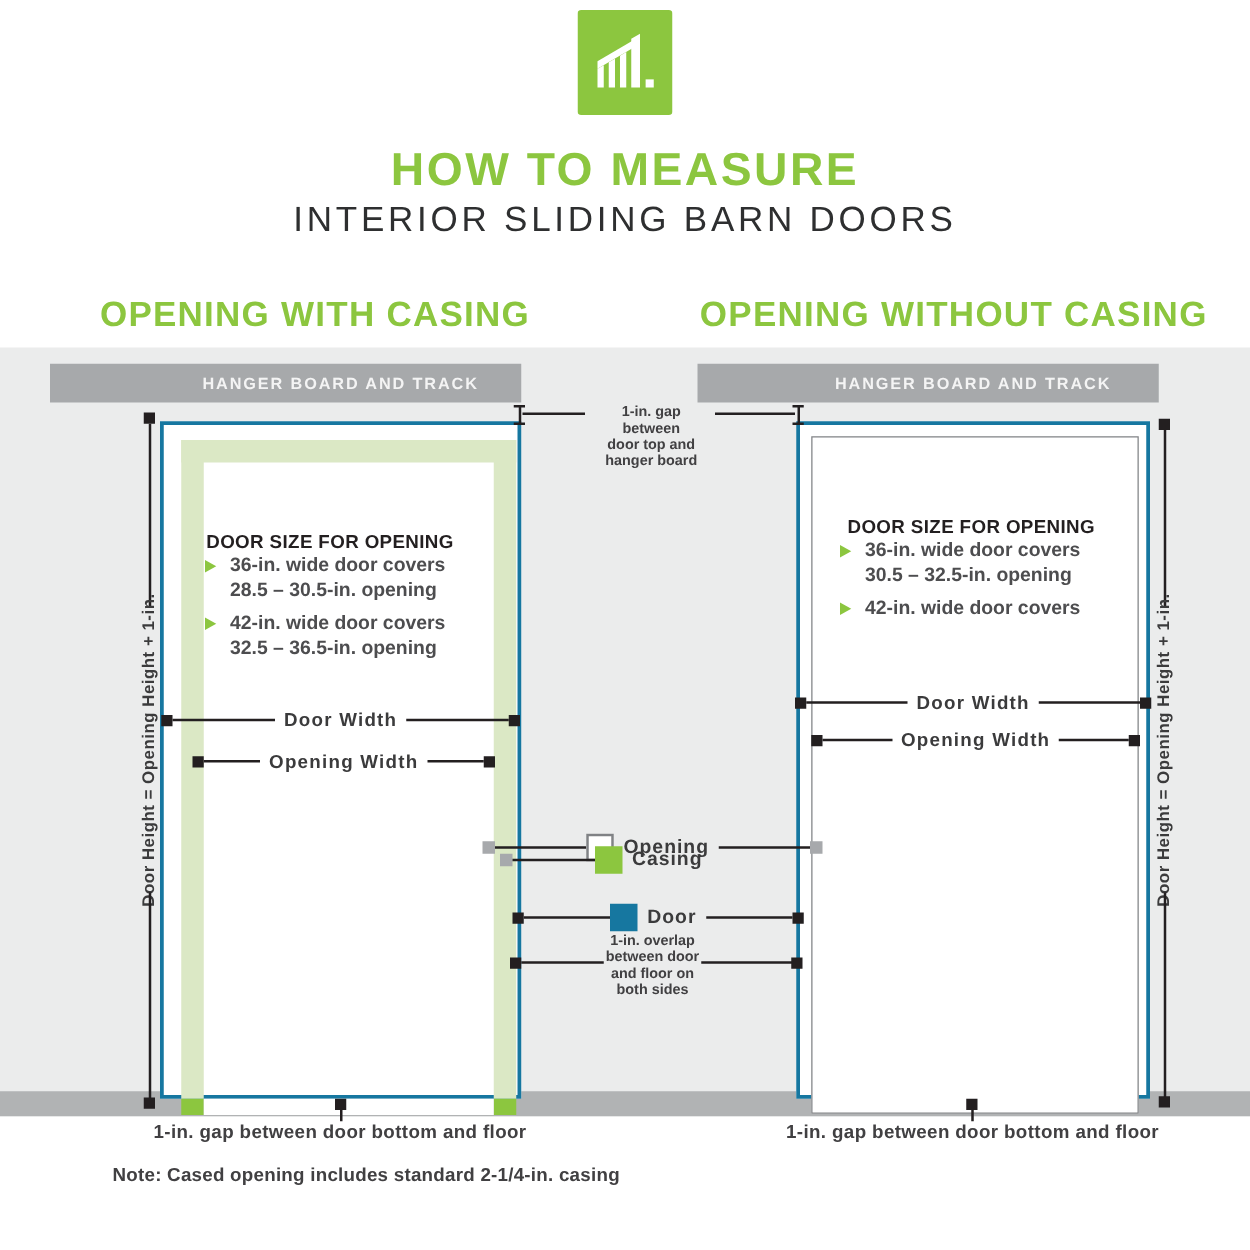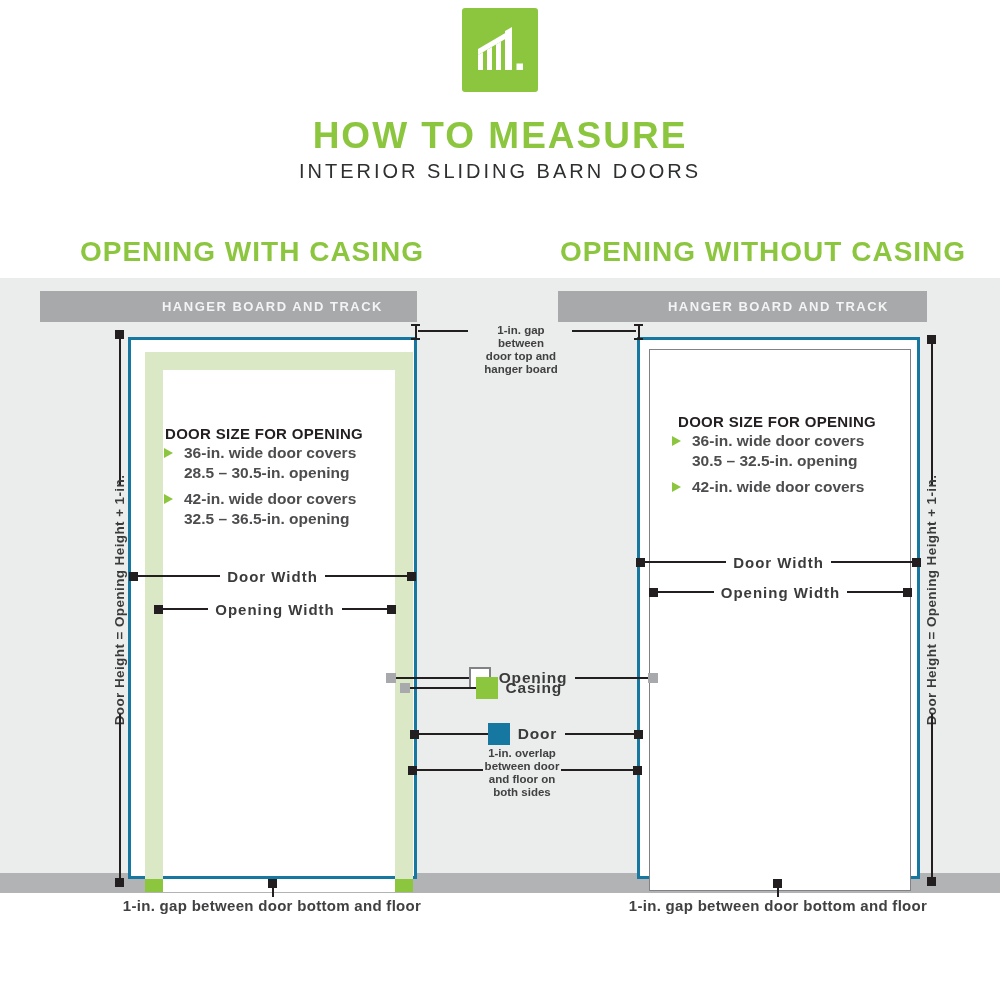--- a/index.html
+++ b/index.html
@@ -2,21 +2,21 @@
 <html><head>
 <meta charset="utf-8">
 <style>
   html,body{margin:0;padding:0;background:#fff;}
   #canvas{position:relative;width:1000px;height:1000px;background:#fff;overflow:hidden;
           font-family:"Liberation Sans",sans-serif;color:#414042;}
   .abs{position:absolute;}
   .ctr{text-align:center;}
   
   .title{font-size:37px;font-weight:bold;letter-spacing:2px;color:#8CC63F;}
-  .subtitle{font-size:20px;font-weight:normal;letter-spacing:3px;color:#2E2F30;}
+  .subtitle{font-size:28px;font-weight:normal;letter-spacing:3px;color:#2E2F30;}
   .panel-h{font-size:28px;font-weight:bold;letter-spacing:1px;color:#8CC63F;}
   
   .wall{left:0;top:278px;width:1000px;height:615px;background:#EBECEC;}
   .floor{left:0;top:873px;width:1000px;height:20px;background:#B1B3B4;}
   .board{top:291px;height:31px;background:#A7A9AB;}
   .board-lbl{top:299px;font-size:13px;font-weight:bold;letter-spacing:1.5px;color:#F4F4F4;text-align:center;}
   .door{top:337px;height:542px;background:#fff;border:3px solid #1677A0;box-sizing:border-box;}
   .band{background:#DBE8C5;}
   .foot{background:#8CC63F;}
   
@@ -203,14 +203,15 @@
   <div class="abs sq" style="left:927px;top:877px;"></div>
 
   <div class="abs sq" style="left:268px;top:879px;"></div>
   <div class="abs vline" style="left:271.5px;top:888px;height:9px;"></div>
   <div class="abs gap-lbl" style="left:122px;top:897px;width:300px;">1-in. gap between door bottom and floor</div>
 
   <div class="abs sq" style="left:773px;top:879px;"></div>
   <div class="abs vline" style="left:776.5px;top:888px;height:9px;"></div>
   <div class="abs gap-lbl" style="left:628px;top:897px;width:300px;">1-in. gap between door bottom and floor</div>
 
+  <div class="abs note" style="left:90px;top:932px;">Note: Cased opening includes standard 2-1/4-in. casing</div>
 
 </div>
 
 </body></html>

